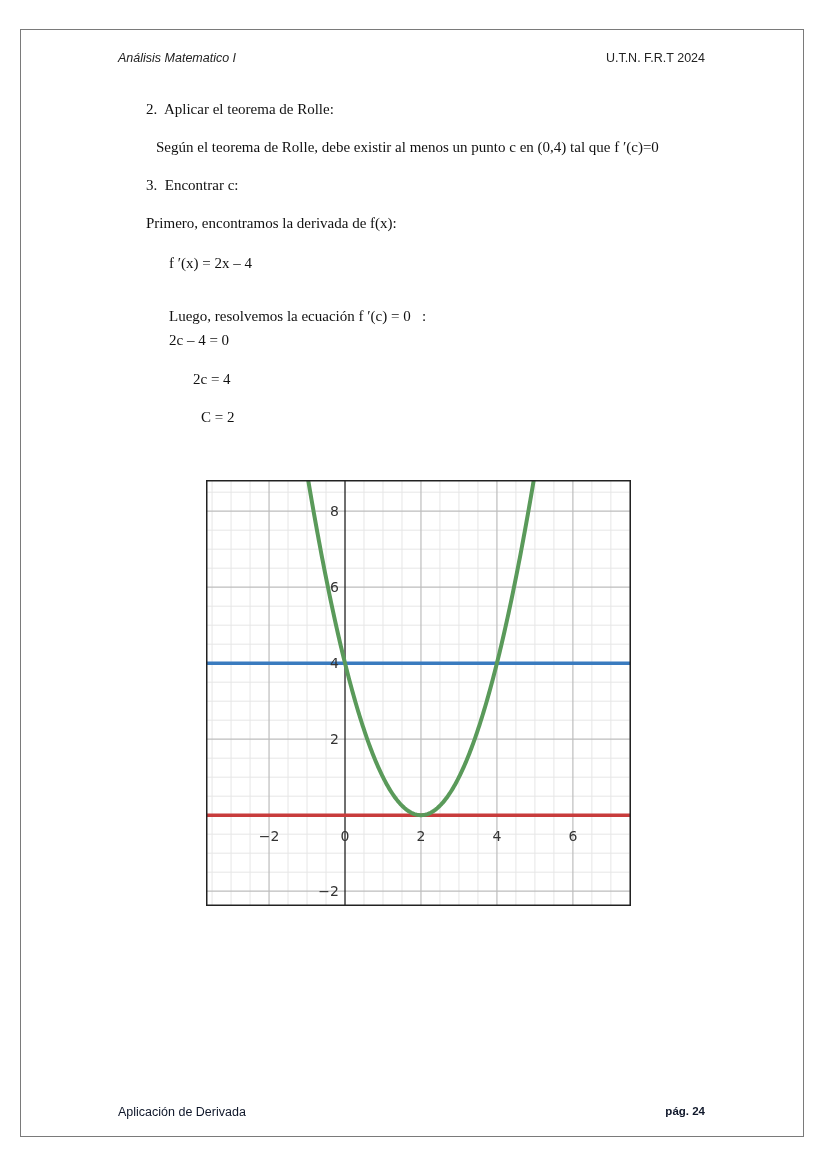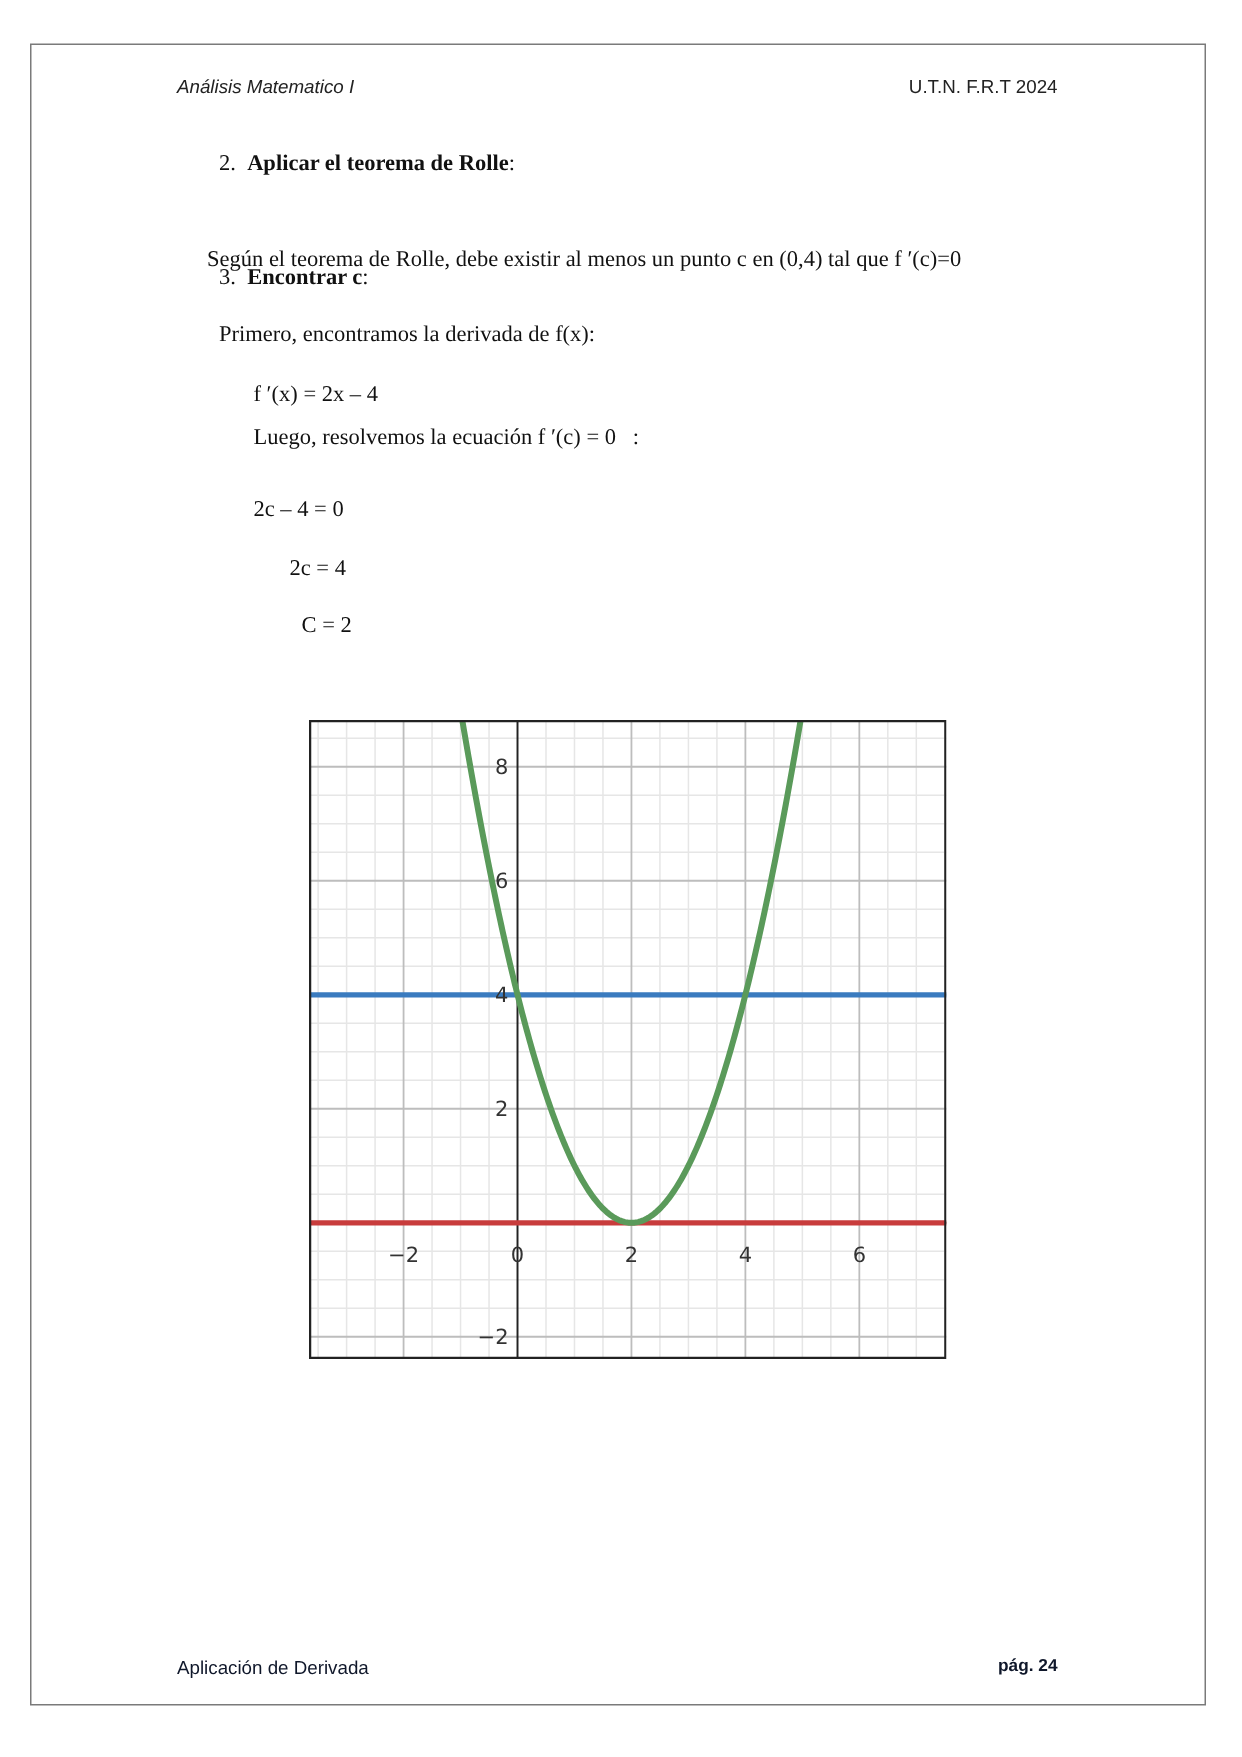--- a/index.html
+++ b/index.html
@@ -9,42 +9,42 @@
     border:1.5px solid #7a7a7a; box-sizing:border-box;
   }
   .hdr, .ftr { position:absolute; font-family:"Liberation Sans", sans-serif; font-size:12.5px; }
   .hdr { top:51px; color:#222; }
   .hdr-left { left:118px;font-style:italic; }
   .hdr-right { right:123px; }
   .ftr { top:1105px; color:#0f172a; }
   .ftr-left { left:118px; }
   .ftr-right { right:123px; font-size:11.5px;font-weight:bold; }
   .txt { position:absolute; font-family:"Liberation Serif", serif; font-size:15px; color:#111; white-space:pre; }
-  .bold { font-weight:bold; }
+  .bold { font-weight:normal; }
   .graph { position:absolute; left:206px; top:480px; width:425px; height:426px; }
   .graph svg { display:block; }
   .tick { font-family:"DejaVu Sans", sans-serif; font-size:14px; fill:#333; }
 </style>
 </head>
 <body>
 
 <div class="page-border"></div>
 
 <div class="hdr hdr-left">Análisis Matematico I</div>
 <div class="hdr hdr-right">U.T.N. F.R.T 2024</div>
 
 <div class="txt" style="left:146px;top:101px;"><span>2.</span>  <span class="bold">Aplicar el teorema de Rolle</span><span>:</span></div>
 
-<div class="txt" style="left:138px;top:139px;margin-top:26px;">Según el teorema de Rolle, debe existir al menos un punto c en (0,4) tal que f ′(c)=0</div>
+<div class="txt" style="left:156px;top:139px;">Según el teorema de Rolle, debe existir al menos un punto c en (0,4) tal que f ′(c)=0</div>
 
 <div class="txt" style="left:146px;top:177px;"><span>3.</span>  <span class="bold">Encontrar c</span><span>:</span></div>
 
 <div class="txt" style="left:146px;top:215px;">Primero, encontramos la derivada de f(x):</div>
 <div class="txt" style="left:169px;top:255px;">f ′(x) = 2x – 4</div>
-<div class="txt" style="left:169px;top:284px;text-align:center;">Luego, resolvemos la ecuación f ′(c) = 0   :</div>
+<div class="txt" style="left:169px;top:308px;text-align:center;">Luego, resolvemos la ecuación f ′(c) = 0   :</div>
 <div class="txt" style="left:169px;top:332px;">2c – 4 = 0</div>
 <div class="txt" style="left:193px;top:371px;">2c = 4</div>
 <div class="txt" style="left:201px;top:409px;">C = 2</div>
 
 <div class="graph">
   <svg id="graph-svg" width="425" height="426" viewBox="0 0 425 426">
       <line x1="6.076854334226994" x2="6.076854334226994" y1="0" y2="426" stroke="#e6e6e6" stroke-width="1"></line>
       <line x1="25.067024128686327" x2="25.067024128686327" y1="0" y2="426" stroke="#e6e6e6" stroke-width="1"></line>
       <line x1="44.05719392314567" x2="44.05719392314567" y1="0" y2="426" stroke="#e6e6e6" stroke-width="1"></line>
       <line x1="82.03753351206434" x2="82.03753351206434" y1="0" y2="426" stroke="#e6e6e6" stroke-width="1"></line>

